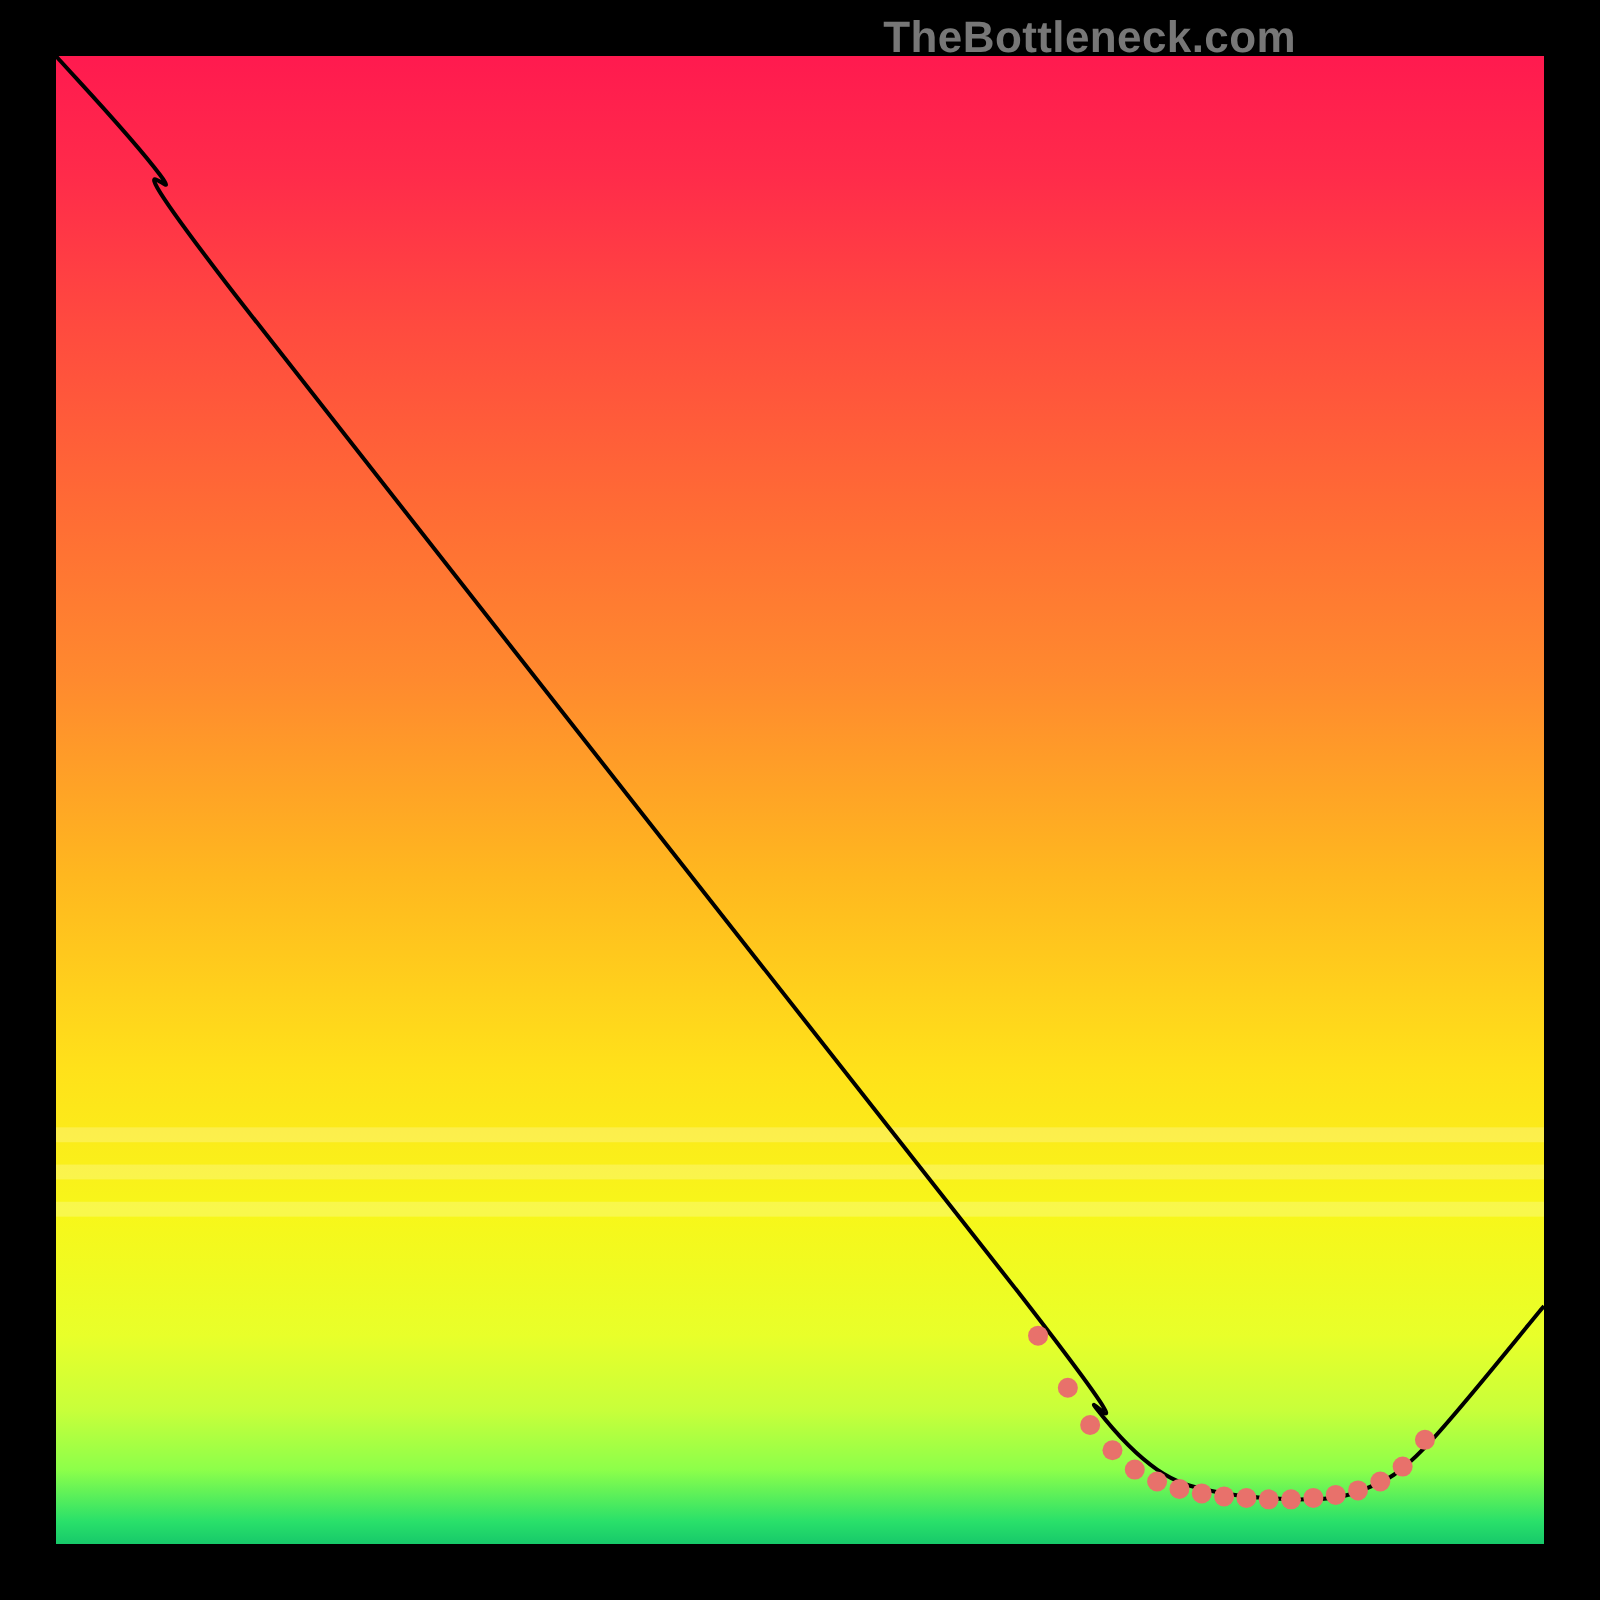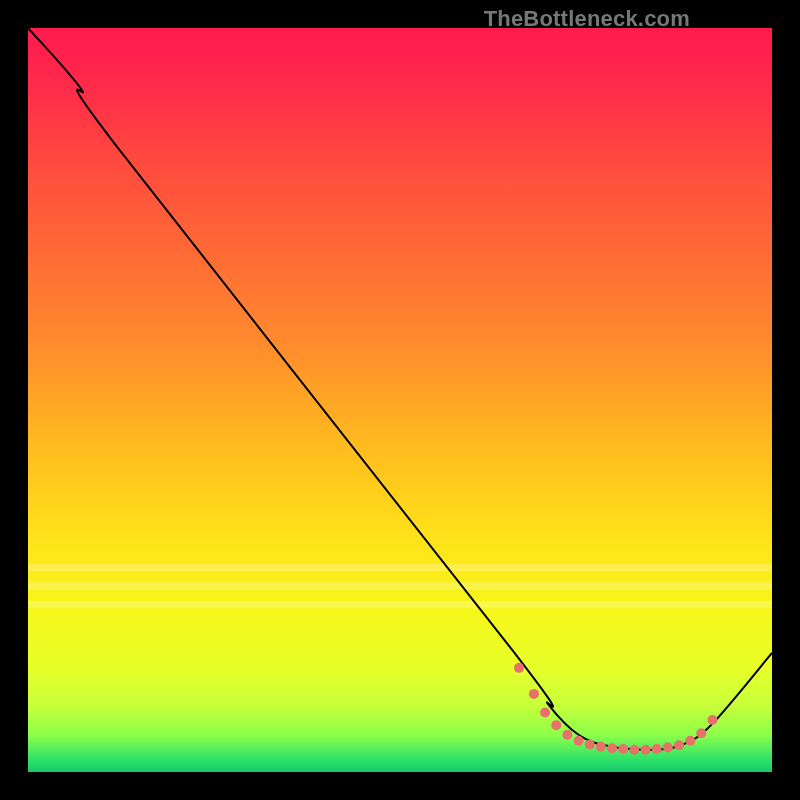--- a/index.html
+++ b/index.html
@@ -8,21 +8,20 @@
     width: 800px;
     height: 800px;
     background: #000;
     overflow: hidden;
     font-family: Arial, Helvetica, sans-serif;
   }
   .stage {
     position: relative;
     width: 664px;
     height: 800px;
-    padding-left: 42px;
   }
   .watermark {
     position: absolute;
     top: 6px;
     right: 16px;
     color: #777;
     font-size: 22px;
     font-weight: 600;
     letter-spacing: 0.2px;
     user-select: none;

